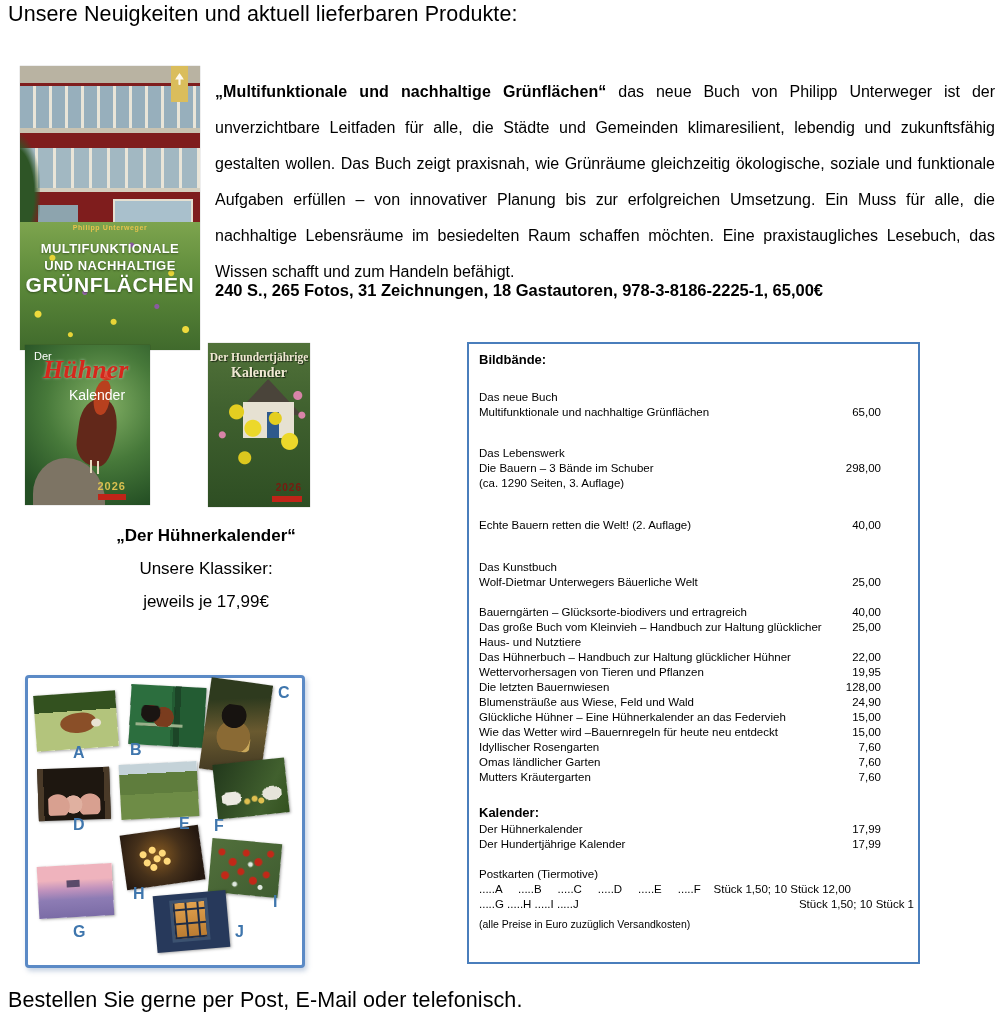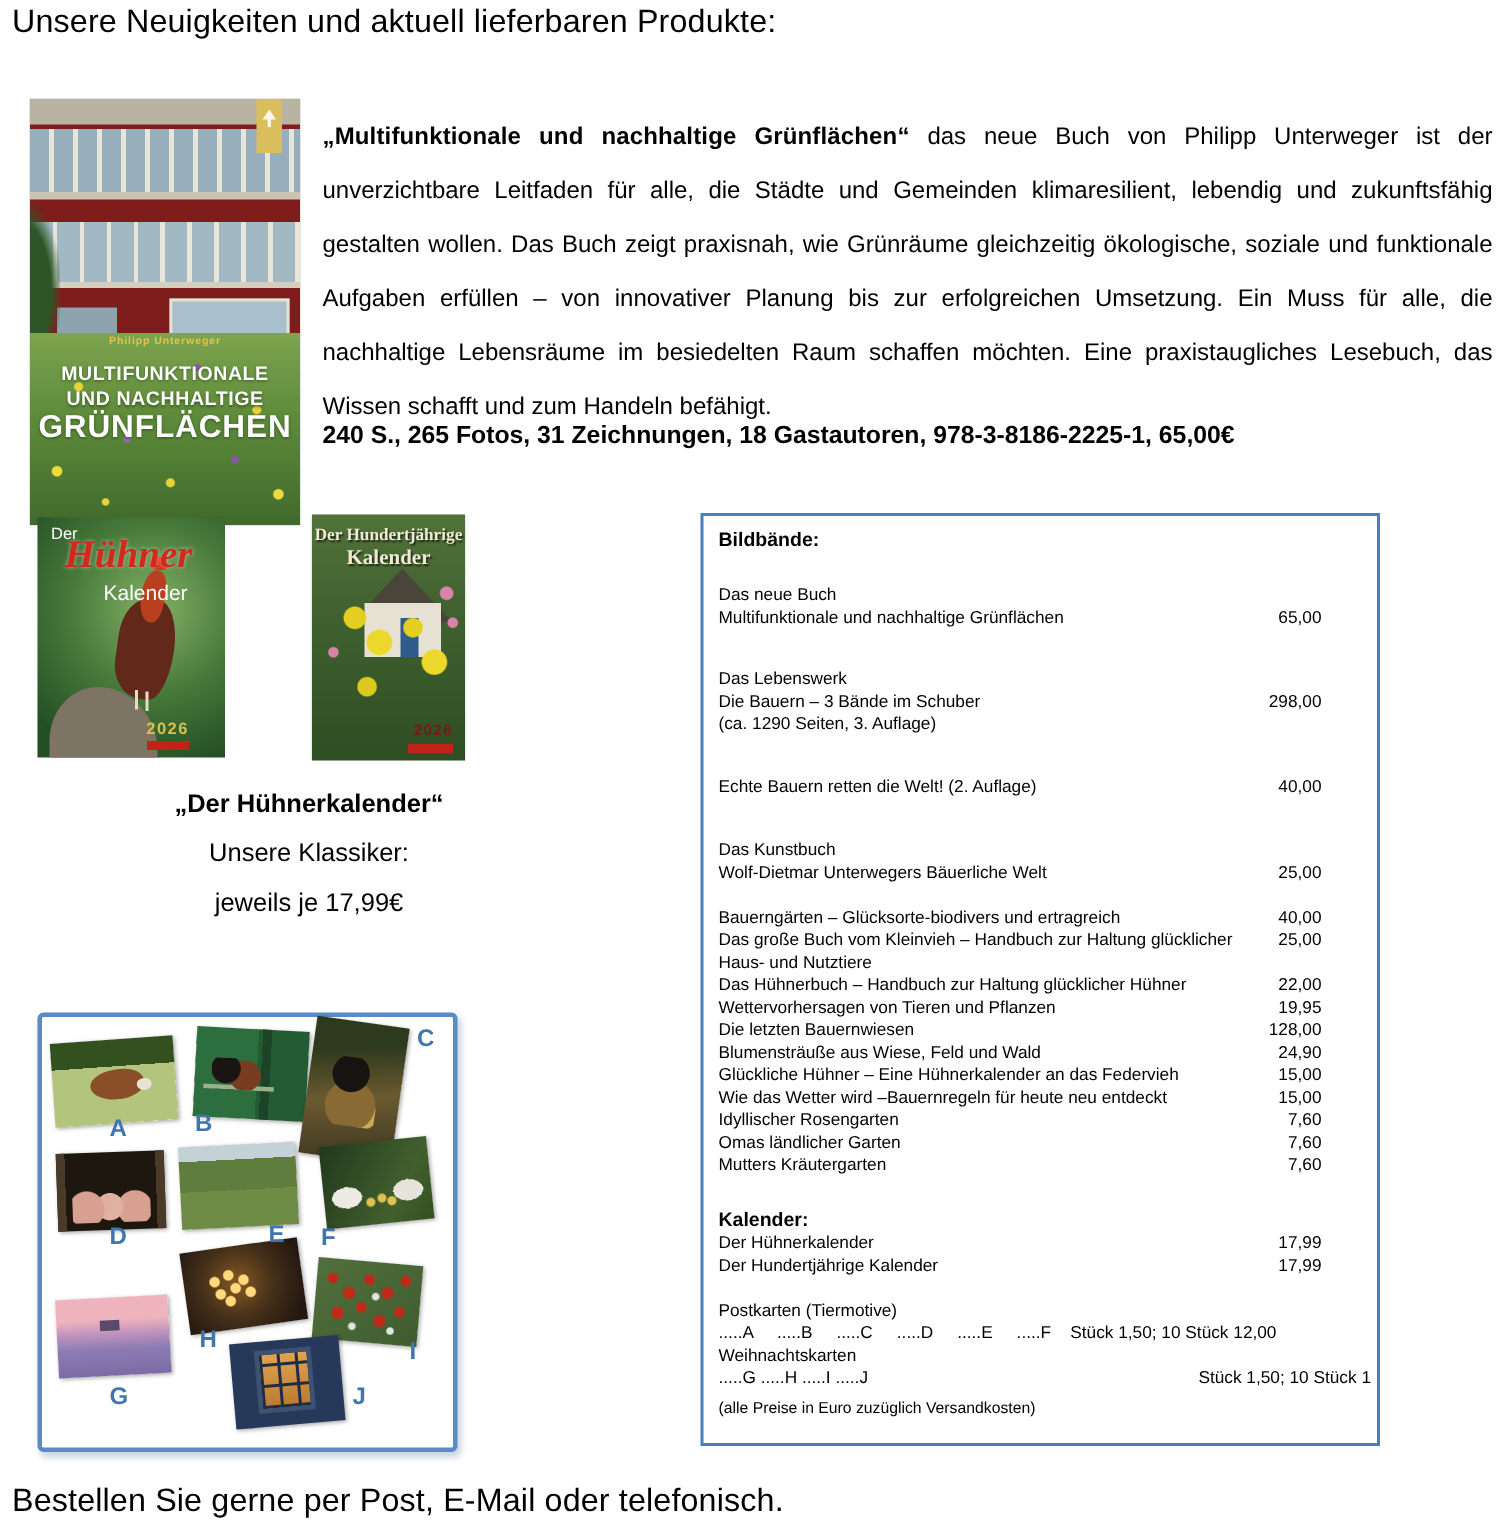--- a/index.html
+++ b/index.html
@@ -379,23 +379,20 @@
           <span class="pl-text">Der Hundertjährige Kalender</span>
           <span class="pl-price">17,99</span>
         </div>
         <div class="pl-row g15"></div>
         <div class="pl-row pl-bold">
           <span class="pl-text">Postkarten (Tiermotive)</span>
         </div>
         <div class="pl-row pl-pre">
           <span class="pl-text">.....A     .....B     .....C     .....D     .....E     .....F    Stück 1,50; 10 Stück 12,00</span>
         </div>
-        <div class="pl-row pl-bold">
-          <span class="pl-text">Weihnachtskarten</span>
-        </div>
         <div class="pl-row pl-item pl-clip">
           <span class="pl-text">.....G     .....H     .....I     .....J</span>
           <span class="pl-price">Stück 1,50; 10 Stück 1</span>
         </div>
         <div class="pl-row g5"></div>
         <div class="pl-row pl-small">
           <span class="pl-text">(alle Preise in Euro zuzüglich Versandkosten)</span>
         </div>
       </div>
   </div>

